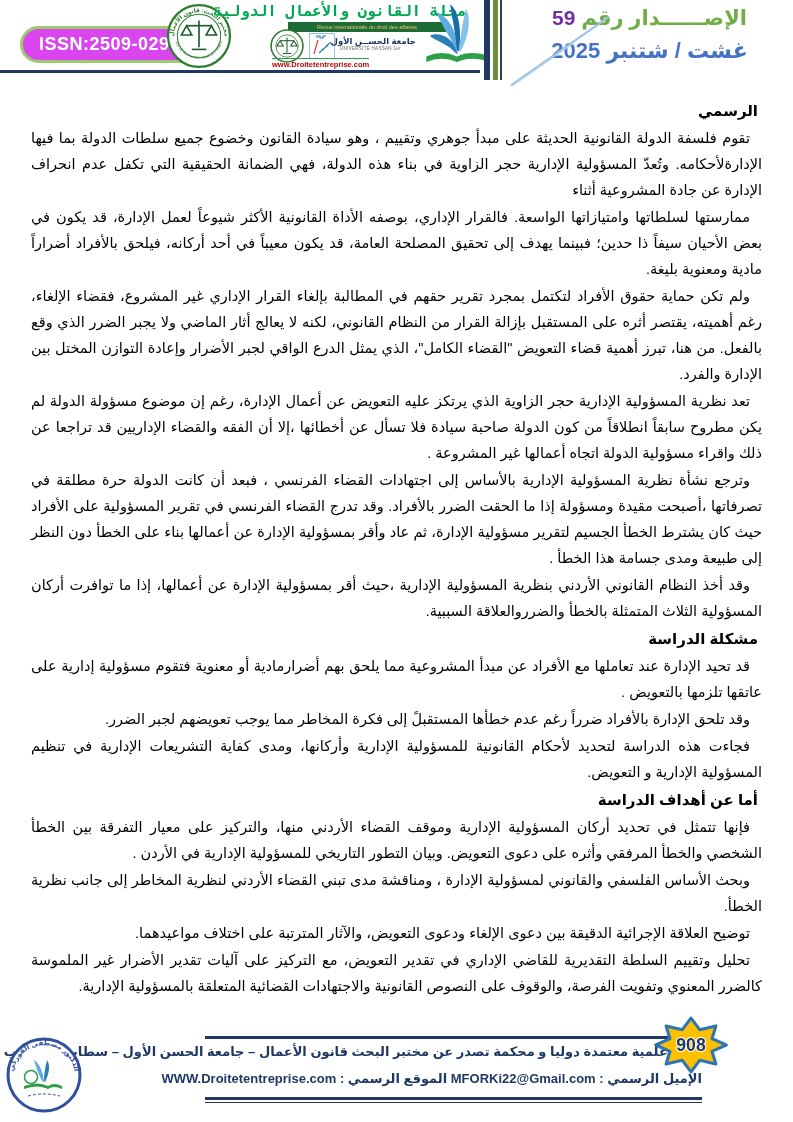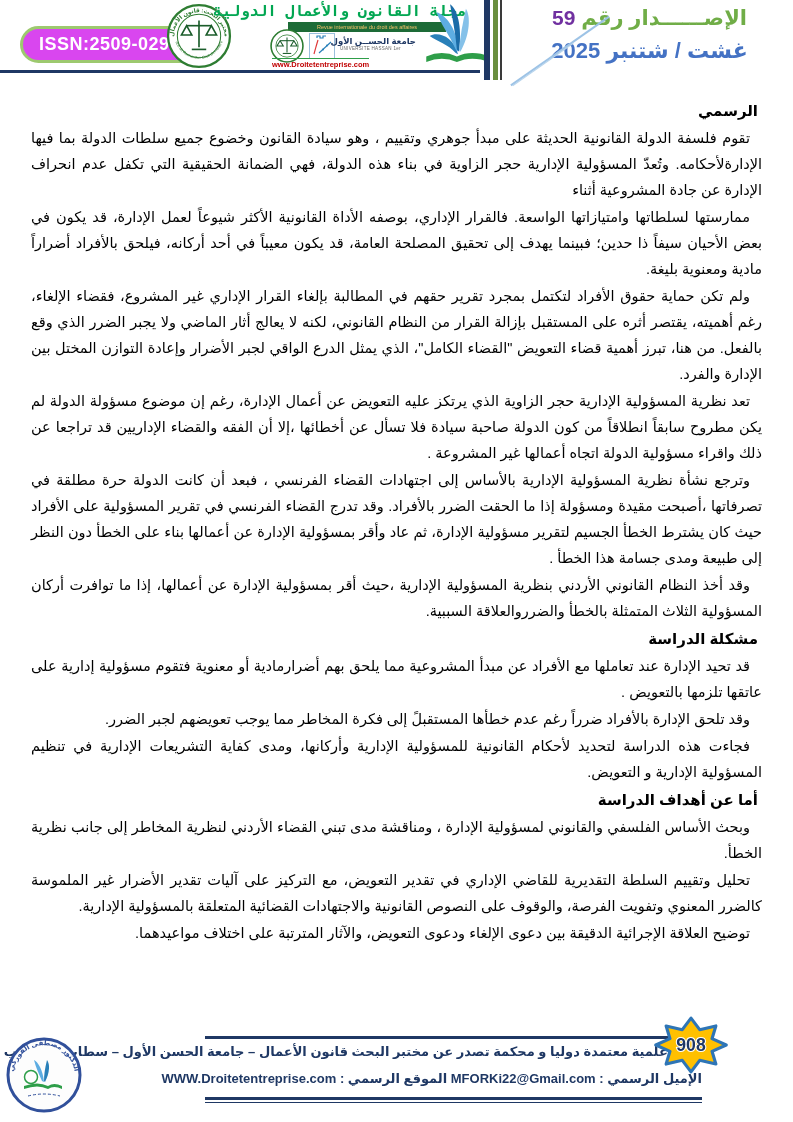--- a/index.html
+++ b/index.html
@@ -161,23 +161,24 @@
     <p>تعد نظرية المسؤولية الإدارية حجر الزاوية الذي يرتكز عليه التعويض عن أعمال الإدارة، رغم إن موضوع مسؤولة الدولة لم يكن مطروح سابقاً  انطلاقاً من كون الدولة صاحبة سيادة فلا تسأل عن أخطائها ،إلا أن الفقه والقضاء الإداريين قد تراجعا عن ذلك واقراء مسؤولية الدولة اتجاه أعمالها غير المشروعة .</p>
     <p>وترجع نشأة نظرية المسؤولية الإدارية بالأساس إلى اجتهادات  القضاء الفرنسي ، فبعد أن كانت الدولة حرة مطلقة في تصرفاتها ،أصبحت مقيدة ومسؤولة إذا ما الحقت الضرر بالأفراد. وقد تدرج القضاء الفرنسي في تقرير المسؤولية على الأفراد حيث كان يشترط الخطأ الجسيم لتقرير مسؤولية الإدارة، ثم عاد وأقر بمسؤولية الإدارة عن أعمالها بناء على الخطأ دون النظر إلى طبيعة ومدى جسامة هذا الخطأ .</p>
     <p>وقد أخذ النظام القانوني الأردني بنظرية المسؤولية الإدارية ،حيث أقر بمسؤولية الإدارة عن أعمالها، إذا ما توافرت أركان المسؤولية  الثلاث المتمثلة بالخطأ والضرروالعلاقة السببية.</p>
 
     <h3>مشكلة الدراسة</h3>
     <p>قد تحيد الإدارة عند تعاملها مع الأفراد عن مبدأ المشروعية مما يلحق بهم أضرارمادية أو معنوية فتقوم مسؤولية إدارية على عاتقها تلزمها بالتعويض   .</p>
     <p>وقد تلحق الإدارة بالأفراد ضرراً رغم عدم خطأها المستقبلً إلى فكرة المخاطر مما يوجب تعويضهم لجبر الضرر.</p>
     <p>فجاءت هذه الدراسة لتحديد لأحكام القانونية للمسؤولية الإدارية وأركانها، ومدى كفاية التشريعات الإدارية  في تنظيم المسؤولية الإدارية و التعويض.</p>
 
     <h3>أما عن أهداف الدراسة</h3>
+    <p>فإنها تتمثل في تحديد أركان المسؤولية الإدارية وموقف القضاء الأردني منها، والتركيز على معيار التفرقة بين الخطأ الشخصي والخطأ المرفقي وأثره على دعوى التعويض. وبيان التطور التاريخي  للمسؤولية الإدارية في الأردن .</p>
     <p>وبحث الأساس الفلسفي والقانوني لمسؤولية الإدارة ، ومناقشة مدى تبني القضاء الأردني لنظرية المخاطر إلى جانب نظرية الخطأ.</p>
+    <p>توضيح العلاقة الإجرائية الدقيقة بين دعوى الإلغاء ودعوى التعويض، والآثار المترتبة على اختلاف مواعيدهما.</p>
     <p>تحليل وتقييم السلطة التقديرية للقاضي الإداري في تقدير التعويض، مع التركيز على آليات تقدير الأضرار غير الملموسة كالضرر المعنوي وتفويت الفرصة، والوقوف على النصوص القانونية والاجتهادات القضائية المتعلقة بالمسؤولية الإدارية.</p>
-    <p>توضيح العلاقة الإجرائية الدقيقة بين دعوى الإلغاء ودعوى التعويض، والآثار المترتبة على اختلاف مواعيدهما.</p>
   </div>
 
   <div class="f-top"></div>
 
   <div class="f-line1">مجلة علمية معتمدة  دوليا و محكمة تصدر عن مختبر البحث قانون الأعمال – جامعة الحسن الأول – سطات – المغرب</div>
 
   <div class="f-line2">
     <span>الإميل الرسمي :</span>
     <span class="ltr">MFORKi22@Gmail.com</span>
     <span>الموقع الرسمي :</span>

